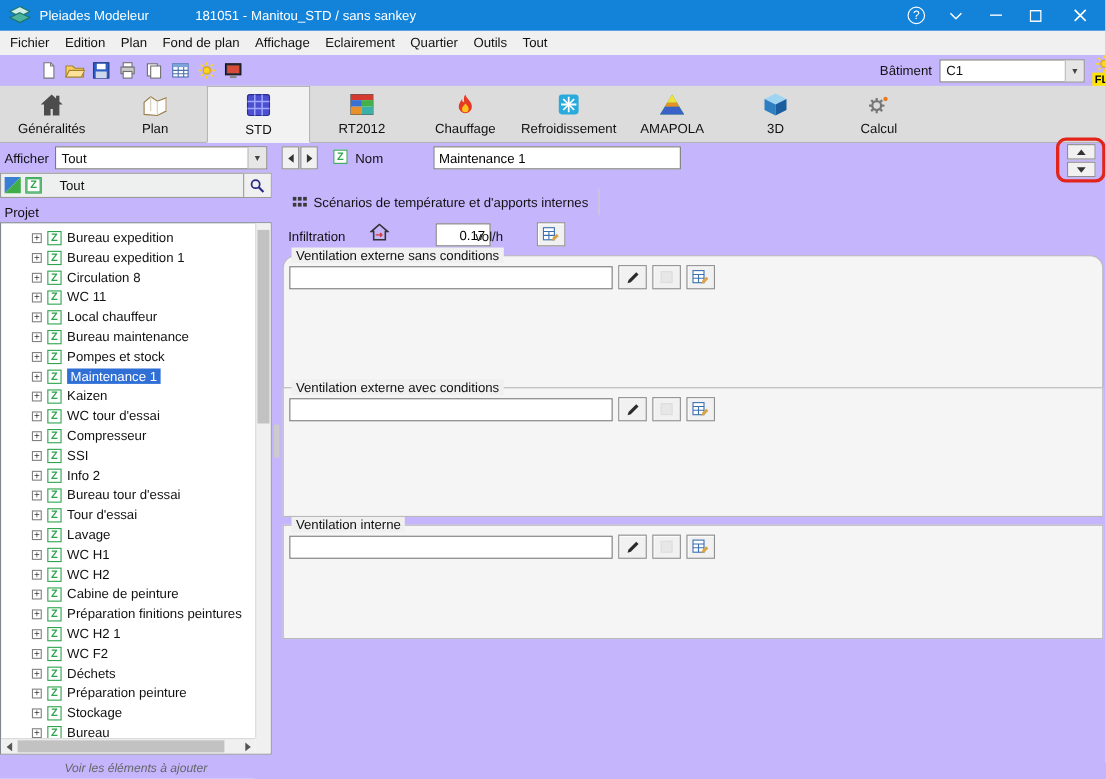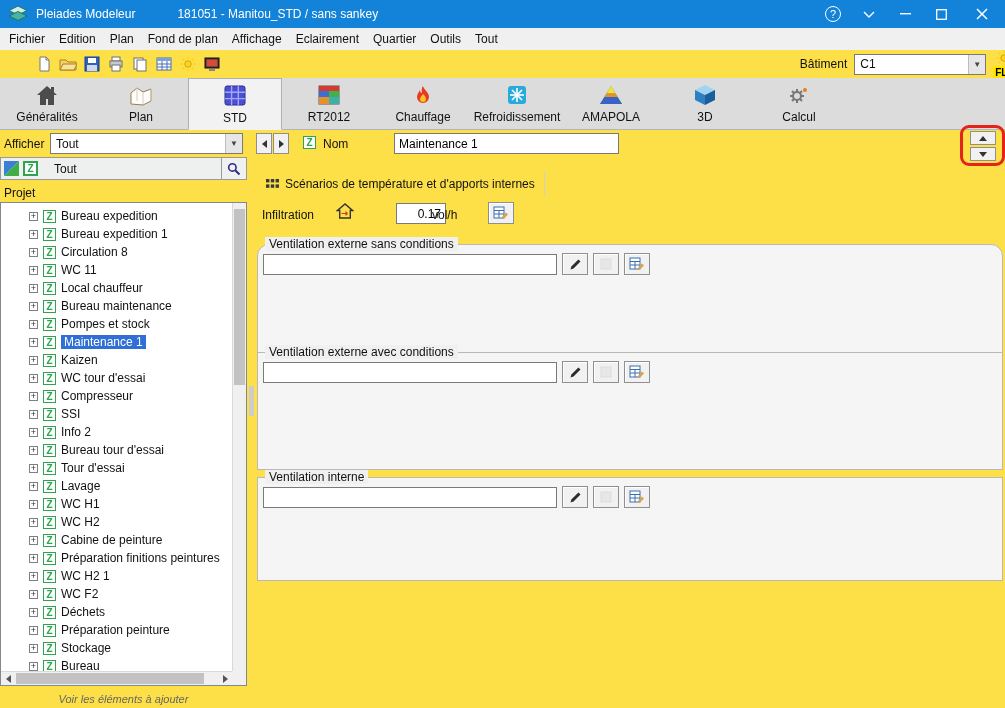--- a/index.html
+++ b/index.html
@@ -1,18 +1,18 @@
 <!DOCTYPE html>
 <html><head>
 <meta charset="utf-8">
 <style>
   * { margin:0; padding:0; box-sizing:border-box; }
   html,body { width:1005px; height:708px; overflow:hidden; }
   body { font-family:"Liberation Sans","DejaVu Sans",sans-serif; font-size:12px; background:#f0f0f0; color:#111; }
-  .app { position:relative; width:1005px; height:708px; background:#fde047; overflow:hidden; }
+  .app { position:relative; width:1005px; height:708px; background:#c4b5fd; overflow:hidden; }
   .icon { display:inline-flex; align-items:center; justify-content:center; }
 
   
   .titlebar { position:absolute; top:0; left:0; width:100%; height:28px; background:#1283d9; color:#fff; display:flex; align-items:center; }
   .titlebar-logo { margin-left:8px; display:flex; }
   .title-app { margin-left:8px; }
   .title-doc { margin-left:42px; }
   .title-spacer { flex:1; }
   .tb-ctrl { width:36px; height:28px; display:flex; align-items:center; justify-content:center; color:#fff; }
   .tb-ctrl.close { width:46px; }
@@ -596,21 +596,21 @@
   <button class="sbtn infil-btn">
       <span class="icon">
         <svg width="16" height="14" viewBox="0 0 16 14">
           <rect x="1" y="1" width="10" height="11" fill="#fff" stroke="#3a6fb0"></rect>
           <path d="M1 4.5 h10 M1 8 h10 M6 4.5 v7.5" stroke="#3a6fb0"></path>
           <path d="M8.5 13 l1-3 3.5-3.5 2 2 -3.5 3.5z" fill="#d7a44a"></path>
         </svg>
       </span>
     </button>
 
-<div class="groupbox" style="top: 244px; height: 135px; border-radius: 12px;">
+<div class="groupbox" style="top: 232px; height: 135px; border-radius: 12px;">
       <span class="group-title">Ventilation externe sans conditions</span>
       <div class="group-row">
         <input class="tinput scen-input" style="">
         <button class="sbtn">
           <span class="icon">
             <svg width="13" height="13" viewBox="0 0 13 13">
               <path d="M1.5 11.5 l0.9-3 7-7 2.1 2.1 -7 7z" fill="#2b2b2b"></path>
             </svg>
           </span>
         </button>

